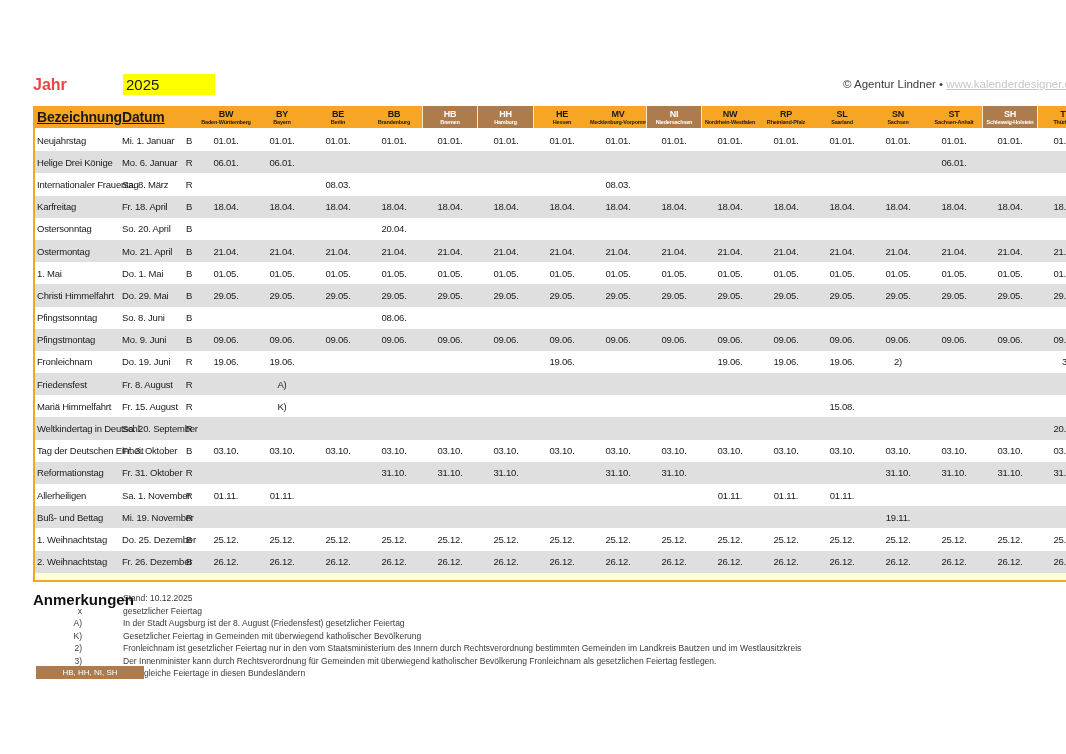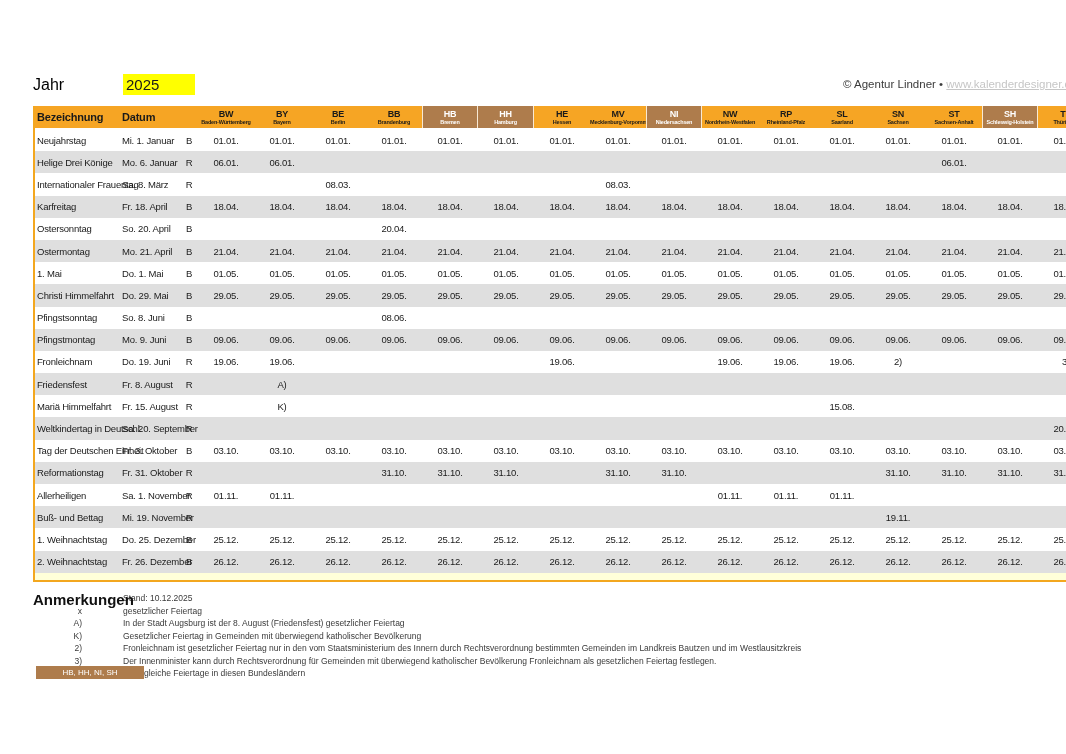--- a/index.html
+++ b/index.html
@@ -1,39 +1,39 @@
 <!DOCTYPE html>
 <html lang="de"><head>
 <meta charset="utf-8">
 <style>
   html,body{margin:0;padding:0;background:#ffffff;}
   #page{position:relative;width:1066px;height:754px;overflow:hidden;background:#fff;
         font-family:"Liberation Sans",sans-serif;color:#1a1a1a;}
 
   
-  #year-label{position:absolute;left:33px;top:76px;font-size:16px;color:#000000;}
-  #year-box{position:absolute;left:123px;top:74px;width:72px;height:21px;
+  #year-label{position:absolute;left:33px;top:76px;font-size:16px;color:#ef4444;font-weight:bold;}
+  #year-box{position:absolute;left:123px;top:74px;width:92px;height:21px;
             font-size:15px;line-height:21px;padding-left:3px;box-sizing:border-box;}
   #copyright{position:absolute;left:843px;top:78px;font-size:11.5px;color:#3c3c3c;white-space:nowrap;}
   #copyright a{text-decoration:underline;cursor:pointer;}
 
   
   #holiday-table{position:absolute;left:33px;top:106px;border-left:2px solid #F3A71F;}
   .trow{display:flex;height:22.2px;align-items:center;}
   .trow.head{height:22px;}
   .trow.even{background:#DFDFDF;}
   .cell{box-sizing:border-box;flex:none;font-size:9.5px;letter-spacing:-0.2px;
         white-space:nowrap;overflow:visible;}
   .c-name{width:87px;text-align:left;padding-left:2px;}
   .c-date{width:58px;text-align:left;}
   .c-type{width:18px;text-align:center;}
   .c-state{width:56px;text-align:center;}
   .head{background:#F6A524;margin-bottom:1px;}
   .head .cell{font-weight:bold;align-self:stretch;display:flex;flex-direction:column;justify-content:center;}
-  .head .c-name,.head .c-date{font-size:11px;justify-content:center;}
+  .head .c-name,.head .c-date{font-size:14px;justify-content:center;text-decoration:underline;}
   .head .c-state .abbr{font-size:9px;line-height:10px;}
   .head .c-state .full{font-size:5.5px;line-height:7px;}
   .head .c-state.dark{background:#AE7C4C;color:#ffffff;border-left:1px solid #f8e9d4;border-right:1px solid #f8e9d4;align-items:center;}
   .head .c-state.dark.joinleft{border-left:none;}
   #table-footer{height:7px;background:#FFFFD9;border-bottom:2px solid #F3A71F;}
 
   
   #annotations{position:absolute;left:33px;top:591px;font-size:8.5px;color:#3a3a3a;}
   .a-line{display:flex;min-height:12px;margin-bottom:0.5px;align-items:flex-end;}
   .a-label{width:49px;text-align:right;flex:none;}

